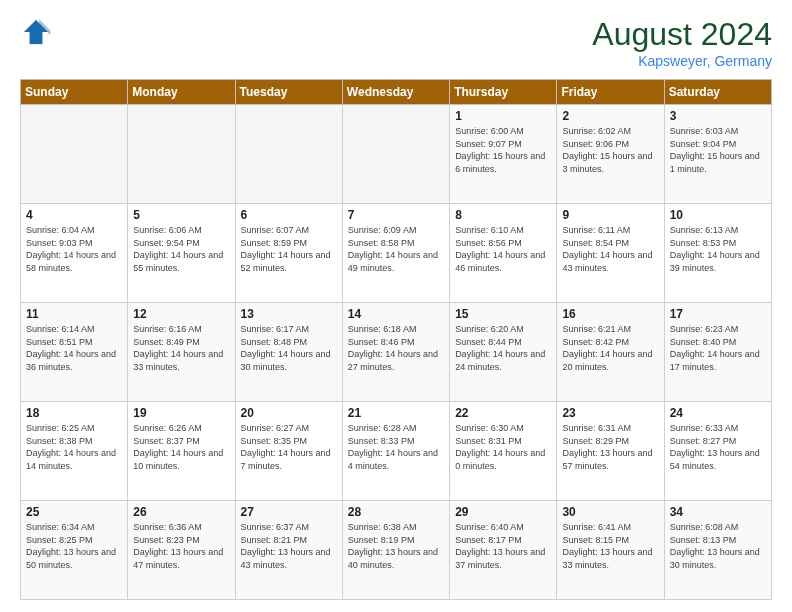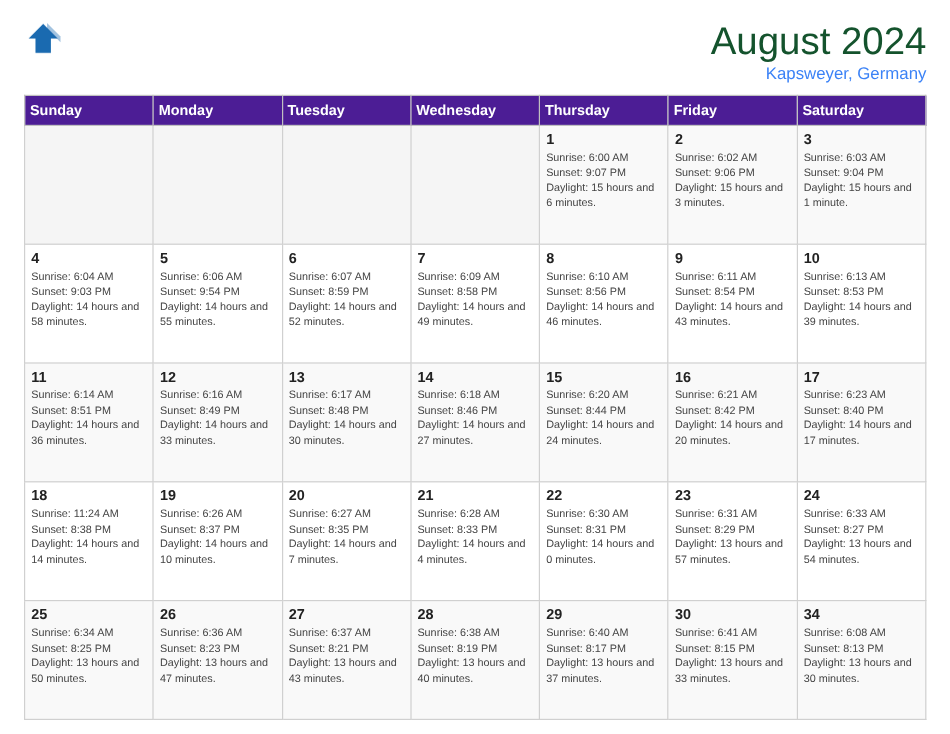--- a/index.html
+++ b/index.html
@@ -51,21 +51,21 @@
       font-size: 14px;
       color: #3b82f6;
     }
     .calendar {
       flex: 1;
       border-collapse: collapse;
       width: 100%;
       table-layout: fixed;
     }
     .calendar thead tr {
-      background-color: #4c1d95;
+      background-color: #a16207;
     }
     .calendar thead th {
       color: #fff;
       font-size: 12px;
       font-weight: bold;
       padding: 5px 4px;
       text-align: left;
       border: 1px solid #c0c0c0;
     }
     .calendar tbody tr {
@@ -259,21 +259,21 @@
             <span class="day-number">17</span>
             <div class="day-info">Sunrise: 6:23 AM
 Sunset: 8:40 PM
 Daylight: 14 hours
 and 17 minutes.</div>
           </td>
         </tr>
         <tr>
           <td>
             <span class="day-number">18</span>
-            <div class="day-info">Sunrise: 11:24 AM
+            <div class="day-info">Sunrise: 6:25 AM
 Sunset: 8:38 PM
 Daylight: 14 hours
 and 14 minutes.</div>
           </td>
           <td>
             <span class="day-number">19</span>
             <div class="day-info">Sunrise: 6:26 AM
 Sunset: 8:37 PM
 Daylight: 14 hours
 and 10 minutes.</div>

